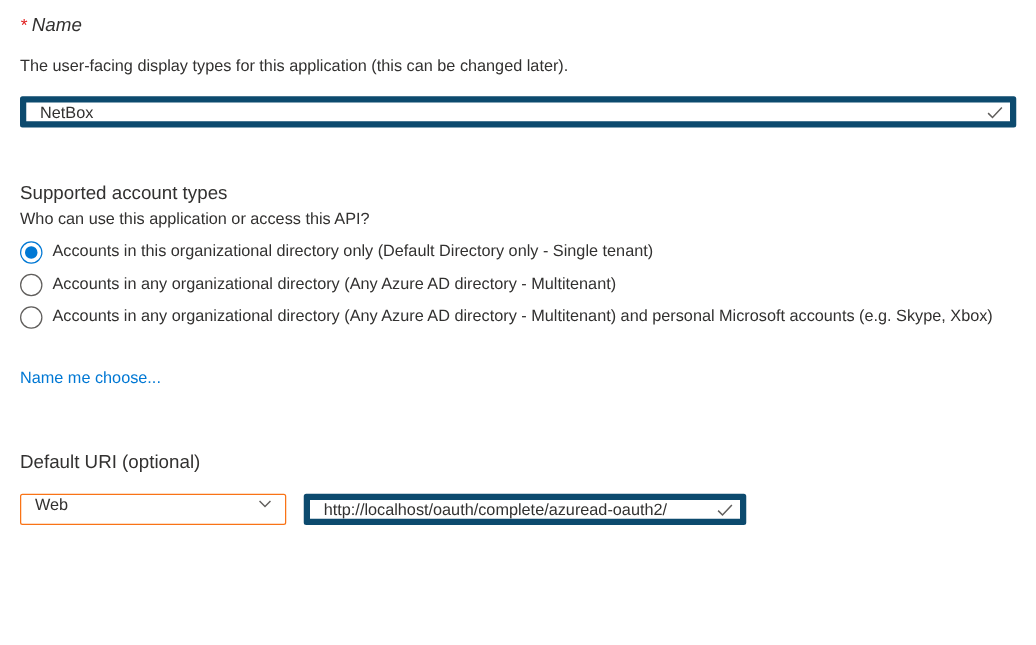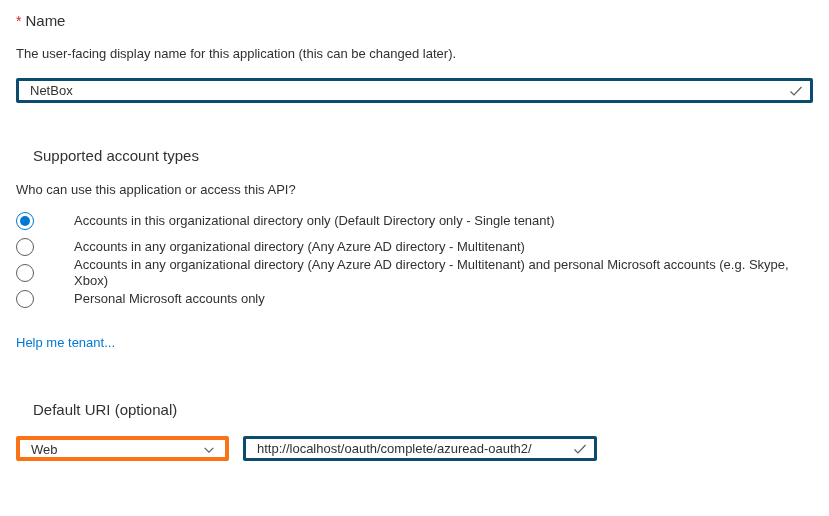--- a/index.html
+++ b/index.html
@@ -6,45 +6,45 @@
   html, body { margin: 0; padding: 0; }
   body {
     width: 829px; height: 516px;
     background: #ffffff;
     font-family: "Liberation Sans", sans-serif;
     color: #323130;
     overflow: hidden;
   }
   .page { padding: 11px 16px 0 16px; }
 
-  .field-label { font-size: 15px; line-height: 19px; color: #323130; }
+  .field-label { font-size: 15px; line-height: 19px; color: #323130; font-style: italic; }
   .required-asterisk { color: #e02020; margin-right: 4px; font-size: 14px; }
 
   .desc { font-size: 13px; line-height: 16px; color: #323130; margin-top: 15px; max-width: 805px; }
 
   .input-wrap { position: relative; margin-top: 16px; }
   .text-input {
     width: 100%; height: 25px;
-    border: 3px solid #0c4a6e; border-radius: 2px;
+    border: 5px solid #0c4a6e; border-radius: 2px;
     font-family: "Liberation Sans", sans-serif;
     font-size: 13px; color: #323130;
     padding: 0 30px 0 11px;
     outline: none; background: #fff;
   }
   .valid-check {
     position: absolute; right: 9px; top: 50%; transform: translateY(-50%);
     display: flex; align-items: center; pointer-events: none;
   }
 
-  .section-heading { font-size: 15px; line-height: 19px; font-weight: 400; color: #323130; margin: 17px; }
+  .section-heading { font-size: 15px; line-height: 19px; font-weight: 400; color: #323130; margin: 0; }
   .mt-section { margin-top: 43px; }
   .question { font-size: 13px; line-height: 16px; margin-top: 3px; }
 
   .radio-group { margin-top: 10px; }
-  .radio-row { display: flex; align-items: center; height: 26px; cursor: pointer; gap: 32px; }
+  .radio-row { display: flex; height: 26px; cursor: pointer; }
   .radio-circle {
     width: 18px; height: 18px; border-radius: 50%;
     border: 1px solid #605e5c; background: #fff;
     flex: 0 0 auto; position: relative;
   }
   .radio-circle.selected { border-color: #0078d4; }
   .radio-circle.selected::after {
     content: ""; position: absolute; left: 50%; top: 50%;
     width: 10px; height: 10px; border-radius: 50%;
     background: #0078d4; transform: translate(-50%, -50%);
@@ -55,38 +55,38 @@
     display: inline-block; margin-top: 23px;
     font-size: 13px; color: #0078d4; text-decoration: none; cursor: pointer;
   }
 
   .redirect-heading { margin-top: 49px; }
   .redirect-desc { margin-top: 13px; line-height: 19px; }
 
   .uri-row { display: flex; margin-top: 16px; align-items: center; }
   .platform-select {
     width: 213px; height: 25px;
-    border: 4px solid #f97316; border-radius: 2px;
-    display: flex; align-items: flex-end; justify-content: space-between;
+    border: 1px solid #f97316; border-radius: 2px;
+    display: flex; align-items: flex-start; justify-content: space-between;
     padding: 0 9px 0 11px; font-size: 13px; color: #323130;
     cursor: pointer; background: #fff;
   }
   .uri-input-wrap { position: relative; margin-left: 14px; width: 354px; }
   .icon-svg { display: block; }
 </style>
 </head>
 <body>
 
 <div class="page">
 
   
   <div class="field-label">
     <span class="required-asterisk">*</span><span>Name</span>
   </div>
-  <div class="desc">The user-facing display name for this application (this can be changed later).</div>
+  <div class="desc">The user-facing display types for this application (this can be changed later).</div>
   <div class="input-wrap">
     <input class="text-input" type="text" value="NetBox" style="">
     <span class="valid-check">
       <svg class="icon-svg" width="16" height="16" viewBox="0 0 16 16">
         <path d="M2.5 8.5 L6 12 L13.5 4" fill="none" stroke="#605e5c" stroke-width="1.2"></path>
       </svg>
     </span>
   </div>
 
   
@@ -99,27 +99,23 @@
       <span class="radio-label">Accounts in this organizational directory only (Default Directory only - Single tenant)</span>
     </div>
     <div class="radio-row">
       <span class="radio-circle"></span>
       <span class="radio-label">Accounts in any organizational directory (Any Azure AD directory - Multitenant)</span>
     </div>
     <div class="radio-row">
       <span class="radio-circle"></span>
       <span class="radio-label">Accounts in any organizational directory (Any Azure AD directory - Multitenant) and personal Microsoft accounts (e.g. Skype, Xbox)</span>
     </div>
-    <div class="radio-row">
-      <span class="radio-circle"></span>
-      <span class="radio-label">Personal Microsoft accounts only</span>
-    </div>
   </div>
 
-  <a class="help-link">Help me tenant...</a>
+  <a class="help-link">Name me choose...</a>
 
   
   <div class="section-heading redirect-heading">Default URI (optional)</div>
 
   <div class="uri-row">
     <div class="platform-select">
       <span>Web</span>
       <span>
         <svg class="icon-svg" width="14" height="14" viewBox="0 0 16 16">
           <path d="M3 5.5 L8 10.5 L13 5.5" fill="none" stroke="#605e5c" stroke-width="1.3"></path>

